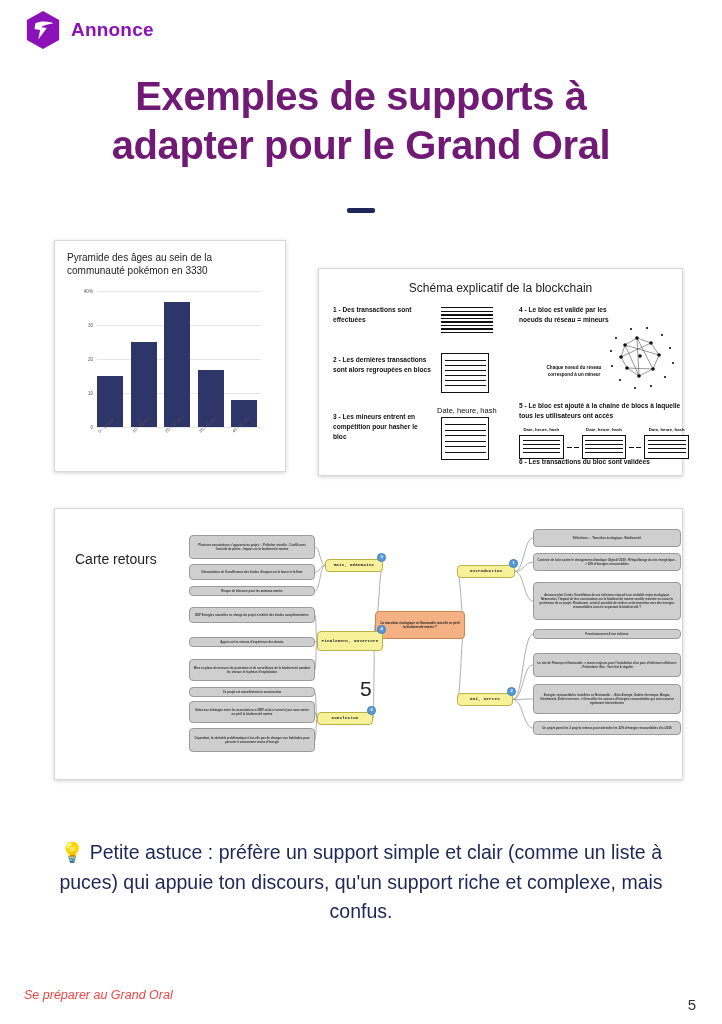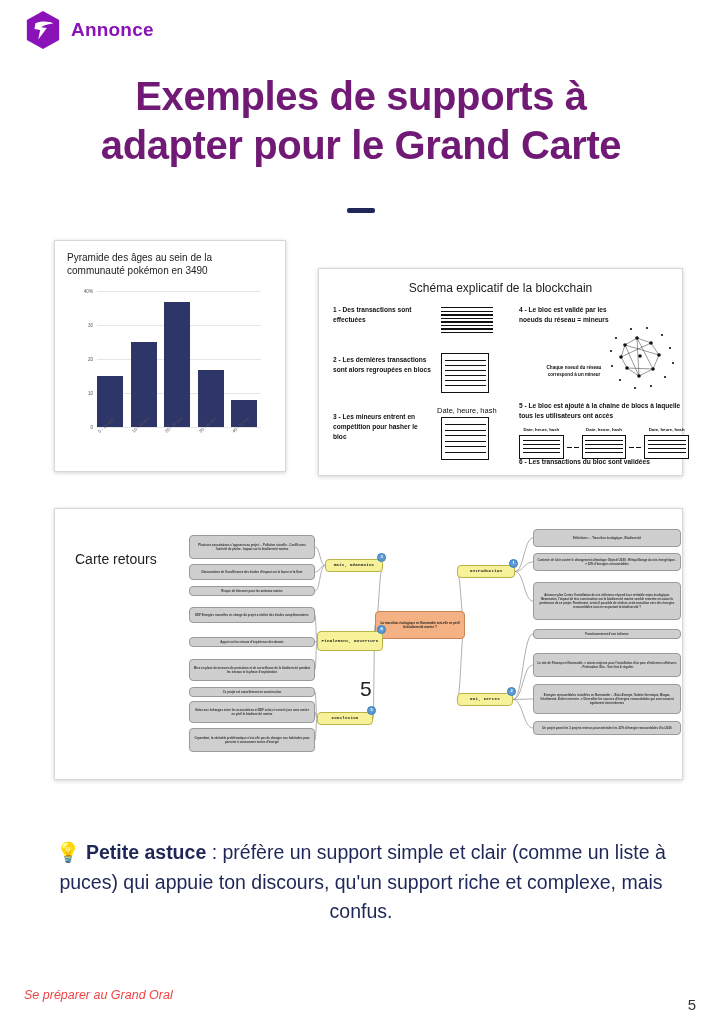--- a/index.html
+++ b/index.html
@@ -61,48 +61,48 @@
            display:flex;align-items:center;justify-content:center;padding:2px 3px;}
   .mm-grey{background:#cfcfcf;border:1px solid #9a9a9a;}
   .mm-yellow{background:#f7f19a;border:1px solid #b9b246;font-family:"Liberation Mono",monospace;font-size:4.2px;letter-spacing:.2px;color:#222;}
   .mm-orange{background:#f4b183;border:1px solid #c98652;font-size:3px;color:#222;}
   .mm-badge{position:absolute;width:7px;height:7px;border-radius:50%;background:#5b9bd5;border:1px solid #3c7fb8;
             color:#fff;font-size:4px;line-height:6px;text-align:center;font-weight:700;}
   .mm-svg{position:absolute;left:0;top:0;width:629px;height:272px;pointer-events:none;}
   
   .tip{position:absolute;left:34px;top:838px;width:654px;text-align:center;
        font-size:19.5px;line-height:1.52;color:#1e2757;}
-  .tip b{font-weight:700;}
+  .tip b{font-weight:400;}
   
   .footer-text{position:absolute;left:24px;top:988px;font-size:12.5px;font-style:italic;color:#ef4444;}
   .page-num{position:absolute;right:26px;top:996px;font-size:15px;color:#333;}
 </style>
 </head>
 <body>
 
 <div class="brand">
   <span class="brand-mark">
     <svg viewBox="0 0 40 42" width="38" height="40" aria-hidden="true">
       <path d="M20 1 L37 10.5 L37 31.5 L20 41 L3 31.5 L3 10.5 Z" fill="#8a12b8"></path>
       <path d="M12 14 C18 11, 27 12, 31 14 C26 15, 21 16, 18 18 L24 19 L15 31 L17 21 L11 20 Z" fill="#ffffff"></path>
     </svg>
   </span>
   <span class="brand-name">Annonce</span>
 </div>
 
 <div class="title">
   <div>Exemples de supports à</div>
-  <div>adapter pour le Grand Carte</div>
+  <div>adapter pour le Grand Oral</div>
 </div>
 <div class="title-rule"></div>
 
 <div class="panel shadow" id="chart-panel">
   <div class="chart-title">
     <div>Pyramide des âges au sein de la</div>
-    <div>communauté pokémon en 3490</div>
+    <div>communauté pokémon en 3330</div>
   </div>
   <div class="plot" id="chart-plot">
       <div class="gridline" style="top: 136px;"></div>
       <div class="ytick" style="top: 136px;">0</div>
       <div class="gridline" style="top: 102px;"></div>
       <div class="ytick" style="top: 102px;">10</div>
       <div class="gridline" style="top: 68px;"></div>
       <div class="ytick" style="top: 68px;">20</div>
       <div class="gridline" style="top: 34px;"></div>
       <div class="ytick" style="top: 34px;">30</div>

